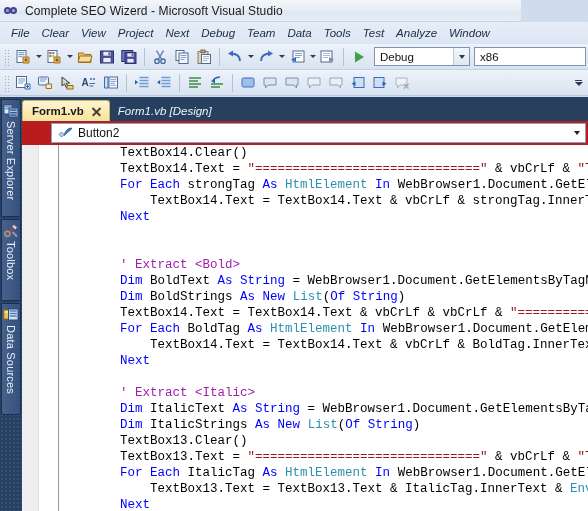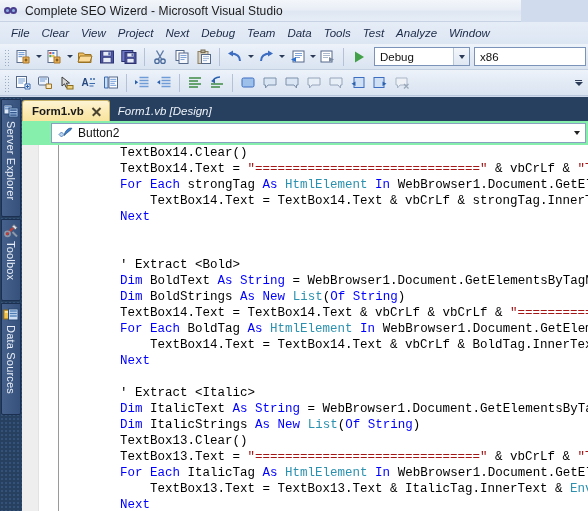--- a/index.html
+++ b/index.html
@@ -229,21 +229,21 @@
     left: 0; top: 5px; width: 11px; height: 1.6px;
     background: #4a4330;
   }
   .tab-close::before { transform: rotate(45deg); }
   .tab-close::after { transform: rotate(-45deg); }
 
   
   .navbar {
     position: absolute; left: 22px; top: 121px;
     width: 566px; height: 24px;
-    background: #86efac;
+    background: #b91c1c;
     box-sizing: border-box;
     padding: 2px 0 2px 4px;
   }
   .navcombo {
     position: relative;
     height: 20px;
     margin-left: 25px;
     margin-right: 2px;
     background: #ffffff;
     border: 1px solid #8aa0c0;
@@ -293,21 +293,21 @@
     font-size: 12.5px;
     line-height: 16px;
     white-space: pre;
     color: #000;
     overflow: hidden;
   }
   .code .ln { height: 16px; white-space: pre; }
   .kw { color: #0000ff; }
   .type { color: #2b91af; }
   .str { color: #a31515; }
-  .cmt { color: #000000; }
+  .cmt { color: #a21caf; }
   .pln { color: #000000; text-align: right; }
 </style>
 </head>
 <body>
 
 <div id="app">
 
   <div class="titlebar">
     <div class="vs-icon">
       <span class="loop"></span>

